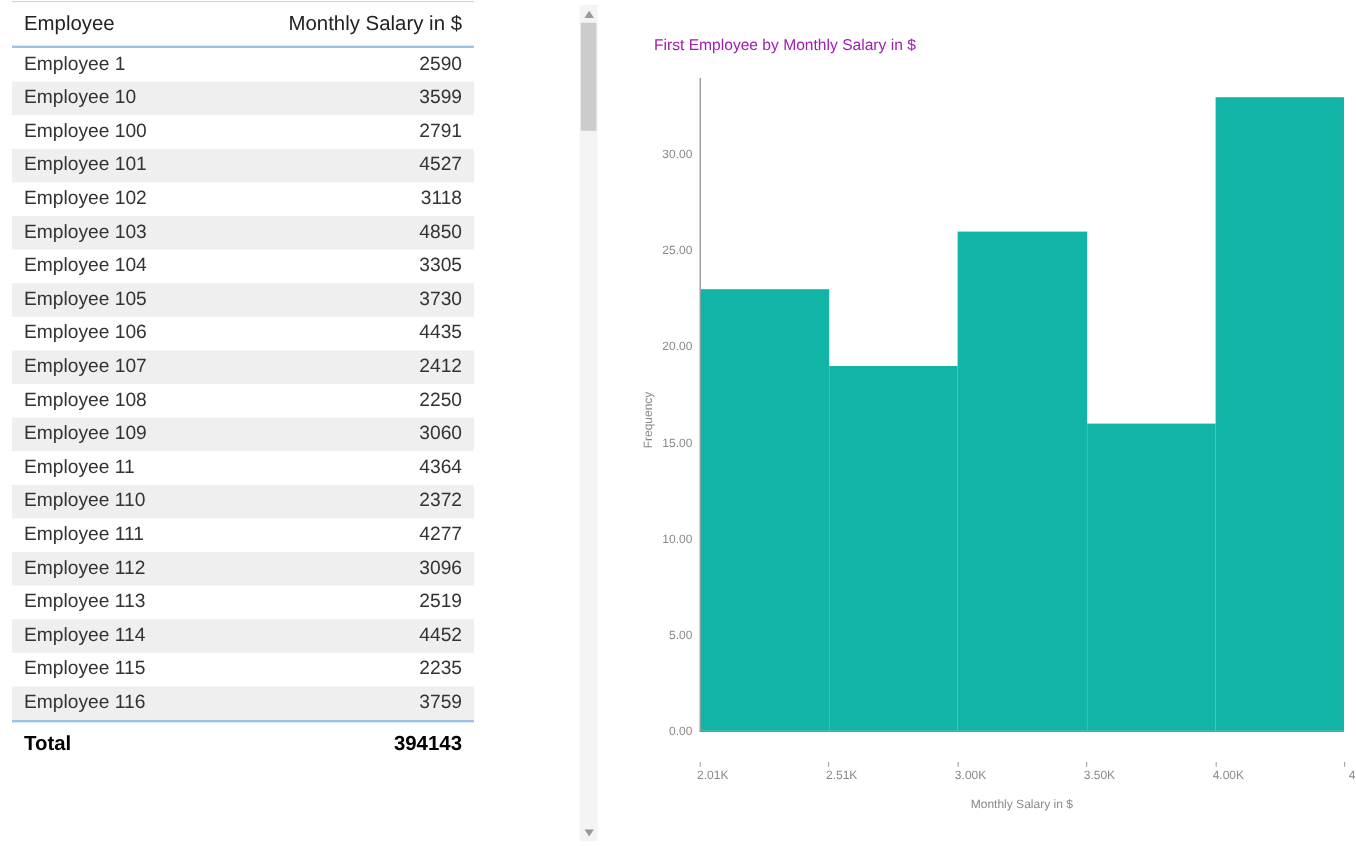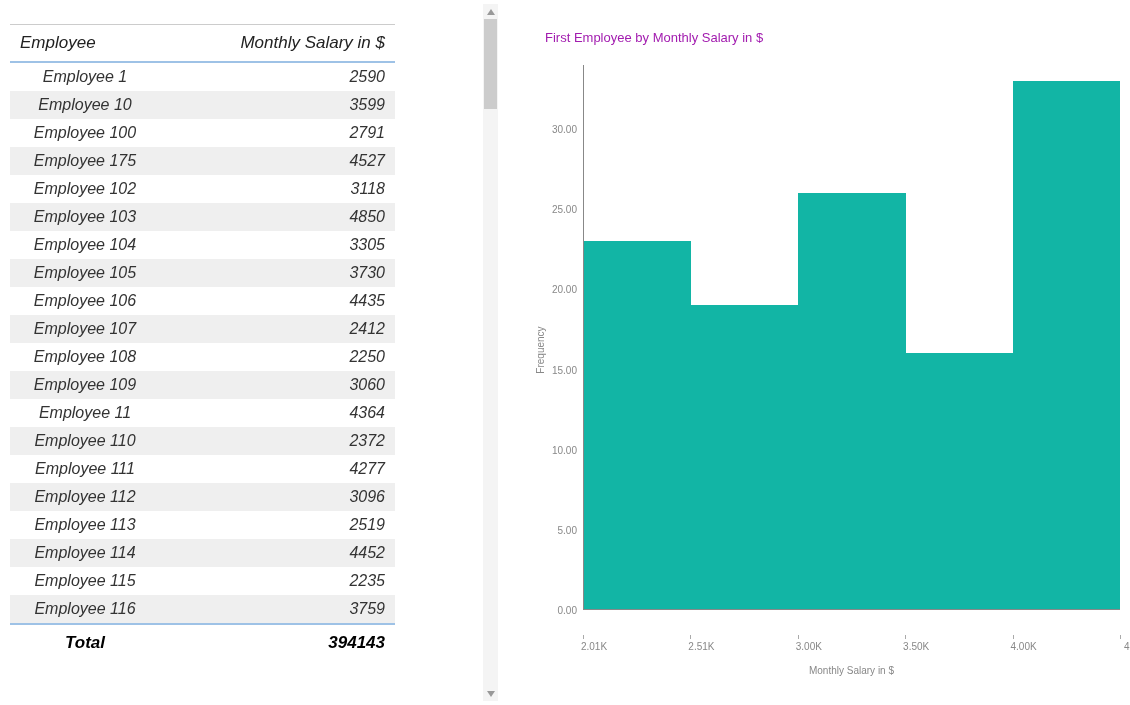--- a/index.html
+++ b/index.html
@@ -5,23 +5,22 @@
     * { box-sizing: border-box; margin: 0; padding: 0; }
     body {
       font-family: "Segoe UI", Arial, sans-serif;
       background: #fff;
       width: 1130px;
       height: 705px;
       display: flex;
     }
     .left-panel {
       width: 500px;
-      padding: 24px 10px;
-      position: relative;
-      font-style: italic;
+      padding: 1px 10px;
+      position: relative;
     }
     .table-container {
       width: 385px;
       border-top: 1px solid #ccc;
     }
     .table-header {
       display: flex;
       border-bottom: 2px solid #9ec2e6;
       background: #fff;
     }
@@ -33,21 +32,21 @@
     .th-employee { width: 150px; text-align: left; }
     .th-salary { flex: 1; text-align: right; padding-right: 14px; }
     .table-body { }
     .table-row {
       display: flex;
       font-size: 16px;
       color: #333;
     }
     .table-row:nth-child(even) { background: #efefef; }
     .table-row .td { padding: 5px 10px; }
-    .td-employee { width: 150px; text-align: center; }
+    .td-employee { width: 150px; text-align: left; }
     .td-salary { flex: 1; text-align: right; padding-right: 14px; }
     .table-footer {
       display: flex;
       border-top: 2px solid #9ec2e6;
       font-weight: 700;
       font-size: 17px;
     }
     .table-footer .td { padding: 8px 10px; }
     .scrollbar-track {
       position: absolute;
@@ -183,21 +182,21 @@
         </div>
         <div class="table-row">
           <div class="td td-employee">Employee 10</div>
           <div class="td td-salary">3599</div>
         </div>
         <div class="table-row">
           <div class="td td-employee">Employee 100</div>
           <div class="td td-salary">2791</div>
         </div>
         <div class="table-row">
-          <div class="td td-employee">Employee 175</div>
+          <div class="td td-employee">Employee 101</div>
           <div class="td td-salary">4527</div>
         </div>
         <div class="table-row">
           <div class="td td-employee">Employee 102</div>
           <div class="td td-salary">3118</div>
         </div>
         <div class="table-row">
           <div class="td td-employee">Employee 103</div>
           <div class="td td-salary">4850</div>
         </div>

